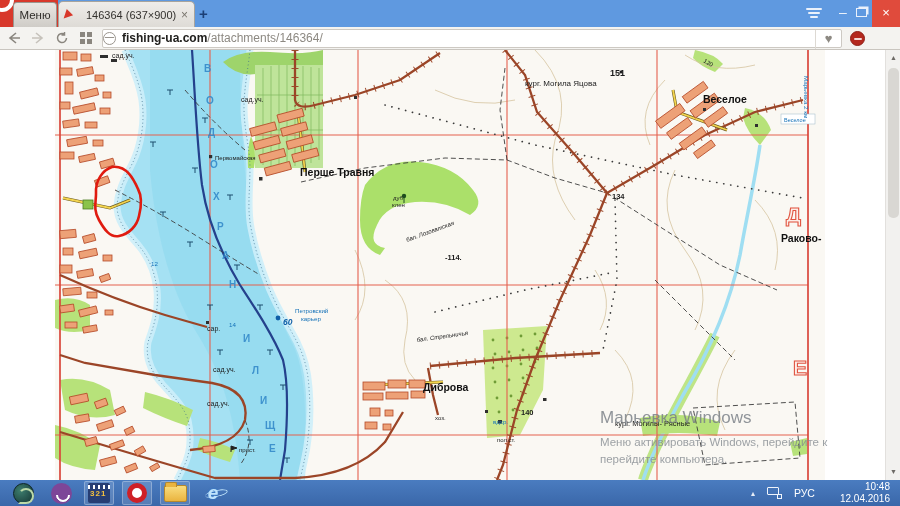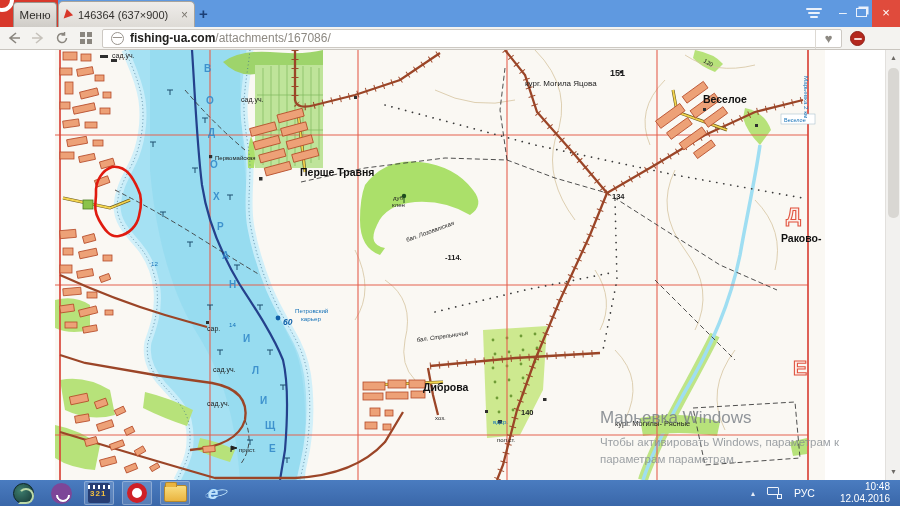--- a/index.html
+++ b/index.html
@@ -9,34 +9,34 @@
   
   .titlebar { position:absolute; left:0; top:0; width:900px; height:27px; background:#5f99e0; }
   .titlebar .red-corner { position:absolute; left:0; top:0; width:58px; height:27px; background:#d8382b; overflow:hidden; }
   .opera-arc { position:absolute; left:-10px; top:-12px; width:24px; height:24px; border:4px solid #fff; border-radius:50%; }
   .menu-btn { position:absolute; left:13px; top:2px; width:44px; height:25px; background:linear-gradient(#e9e7e3,#cfccc7);
     border:1px solid #9b968f; border-bottom:none; border-radius:4px 4px 0 0; font-size:11.5px; color:#2e2c29;
     display:flex; align-items:center; justify-content:center; }
   .tab { position:absolute; left:58px; top:1px; width:137px; height:26px; background:linear-gradient(#efedea,#dedbd6);
     border:1px solid #a8a49d; border-bottom:none; border-radius:5px 5px 0 0; display:flex; align-items:center; padding:0 6px; }
   .tab-fav { width:0; height:0; border-left:8px solid #d8382b; border-top:4px solid transparent; border-bottom:6px solid transparent; transform:rotate(18deg); margin-right:5px; }
-  .tab-title { font-size:11px; color:#33312e; white-space:nowrap; overflow:hidden; flex:1; }
+  .tab-title { font-size:11px; color:#33312e; white-space:nowrap; overflow:hidden; flex:1;margin-left:8px; }
   .tab-close { font-size:12px; color:#7a756e; margin-left:4px; cursor:default; }
   .newtab { position:absolute; left:199px; top:5px; font-size:15px; font-weight:bold; color:#1c3f75; }
   .tabmenu-icon { position:absolute; left:806px; top:8px; width:16px; height:11px; }
   .tabmenu-icon i { display:block; background:#eaf1fb; height:2px; margin-bottom:2px; border-radius:1px; }
   .tabmenu-icon i:nth-child(1){width:16px}.tabmenu-icon i:nth-child(2){width:12px; margin-left:2px}.tabmenu-icon i:nth-child(3){width:8px; margin-left:4px}
   .btn-min { position:absolute; left:832px; top:0; width:22px; height:27px; color:#eaf1fb; font-size:14px; text-align:center; line-height:24px; }
   .btn-restore { position:absolute; left:856px; top:8px; width:11px; height:9px; border:1.5px solid #eaf1fb; background:transparent; box-shadow:2px -2px 0 -0.5px #eaf1fb; }
   .btn-close { position:absolute; left:872px; top:0; width:28px; height:27px; background:#e04b3c; color:#fff; font-size:13px; text-align:center; line-height:26px; }
 
   
   .toolbar { position:absolute; left:0; top:27px; width:900px; height:23px; background:#f4f3f0; border-bottom:1px solid #c9c5bf; display:flex; align-items:center; }
   .nav-ic { width:20px; height:18px; margin-left:4px; display:flex; align-items:center; justify-content:center; }
-  .urlbar { position:relative; margin-left:6px; width:740px; height:19px; background:#fff; border:1px solid #cdc9c3; border-radius:2px; display:flex; align-items:center; padding-left:8px; }
+  .urlbar { position:relative; margin-left:6px; width:740px; height:19px; background:#fff; border:1px solid #cdc9c3; border-radius:2px; display:flex; align-items:center; padding-left:0; }
   .url-globe { width:13px; height:13px; border:1.3px solid #9a958e; border-radius:50%; position:relative; margin-right:6px; }
   .url-globe:before { content:""; position:absolute; left:1px; right:1px; top:4px; border-top:1px solid #9a958e; }
   .url-host { font-size:12px; font-weight:bold; color:#21201e; }
   .url-path { font-size:12px; color:#8d8982; }
   .heart-box { position:absolute; right:0; top:0; width:26px; height:19px; border-left:1px solid #ddd9d3; color:#8d8982; font-size:13px; text-align:center; line-height:18px; }
   .ext-badge { width:15px; height:15px; border-radius:50%; background:#b4281e; margin-left:8px; border:1px solid #8f1f17; position:relative; }
   .ext-badge:before{content:"";position:absolute;left:3px;top:6px;width:8px;height:2px;background:#f3d9d6;border-radius:1px;}
 
   
   .content { position:absolute; left:0; top:50px; width:900px; height:430px; background:#fff; overflow:hidden; }
@@ -131,21 +131,21 @@
             <rect x="0" y="0" width="5" height="5"></rect>
             <rect x="7" y="0" width="5" height="5"></rect>
             <rect x="0" y="7" width="5" height="5"></rect>
             <rect x="7" y="7" width="5" height="5"></rect>
           </g>
         </svg>
     </span>
     <div class="urlbar">
       <span class="url-globe"></span>
       <span class="url-host">fishing-ua.com</span>
-      <span class="url-path">/attachments/167086/</span>
+      <span class="url-path">/attachments/146364/</span>
       <span class="heart-box">♥</span>
     </div>
     <span class="ext-badge"></span>
   </div>
 
   <div class="content">
     <div class="map-wrap">
       <svg viewBox="0 0 770 430" width="770" height="430">
 
         <rect x="0" y="0" width="770" height="430" fill="#faf8f3"></rect>
@@ -485,22 +485,22 @@
           <text class="riv" x="197" y="324">Л</text>
           <text class="riv" x="205" y="354">И</text>
           <text class="riv" x="210" y="379">Щ</text>
           <text class="riv" x="214" y="402">Е</text>
         </g>
       </svg>
     </div>
 
     <div class="watermark">
       <div class="wm1">Марьевка Windows</div>
-      <div class="wm2"><span>Чтобы активировать Windows, параметрам к</span><br>
-      <span>параметрам параметрам.</span></div>
+      <div class="wm2"><span>Меню активировать Windows, перейдите к</span><br>
+      <span>перейдите компьютера.</span></div>
     </div>
 
     <div class="vscroll">
       <div class="vs-arrow" style="top:0">▲</div>
       <div class="vs-thumb"></div>
       <div class="vs-arrow" style="bottom:0">▼</div>
     </div>
   </div>
 
   <div class="taskbar">

